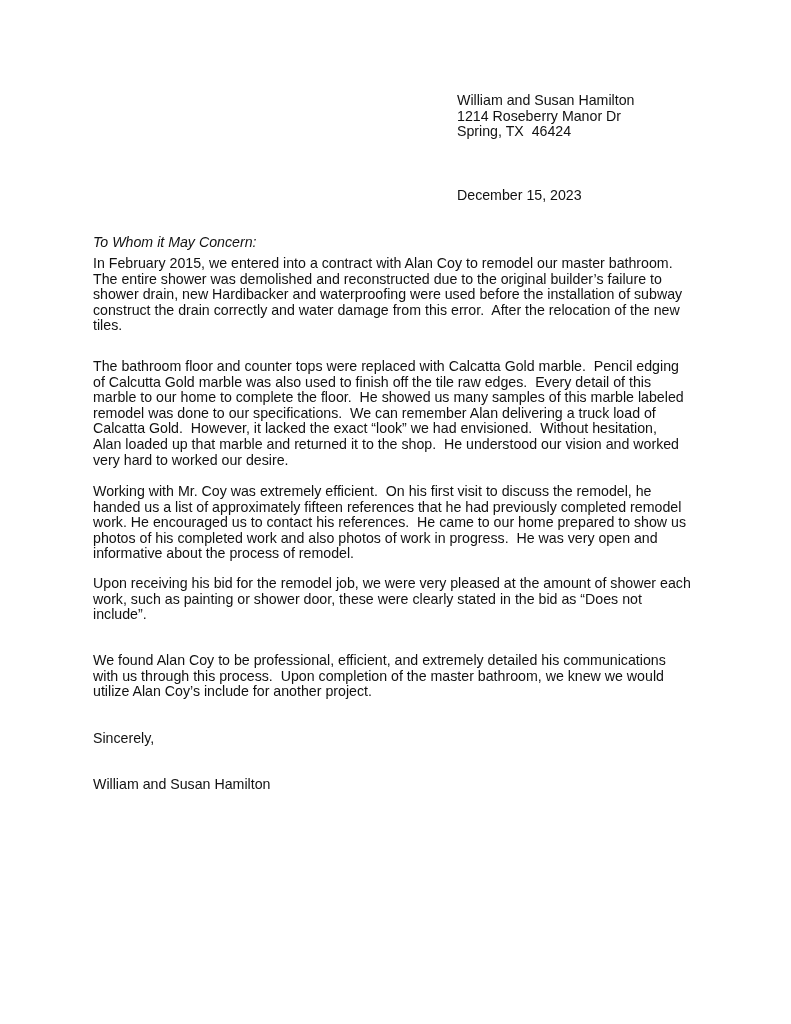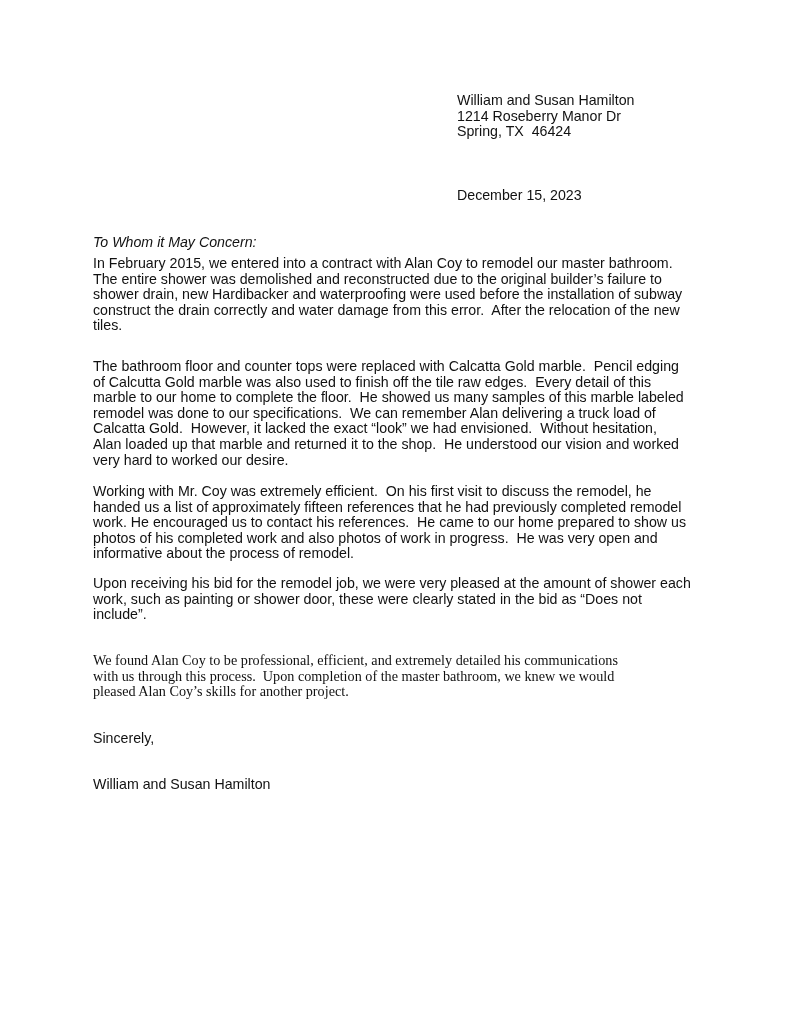--- a/index.html
+++ b/index.html
@@ -10,21 +10,21 @@
     }
     .line { white-space: pre; line-height: 15.6px; }
     .sender { position: absolute; left: 457px; top: 93px; }
     .date { position: absolute; left: 457px; top: 155px; margin-top: 33px; }
     .body-block { position: absolute; left: 93px; }
     .salutation { top: 235px; font-style: italic; }
     .p1 { top: 256px; }
     .p2 { top: 359px; }
     .p3 { top: 484px; }
     .p4 { top: 576px; }
-    .p5 { top: 653px; font-family: Liberation Serif, serif; }
+    .p5 { top: 653px; }
     .closing { top: 731px; }
     .signature { top: 777px; }
   </style>
 </head>
 <body>
 
 <div class="sender">
   <div class="line">William and Susan Hamilton</div>
   <div class="line">1214 Roseberry Manor Dr</div>
   <div class="line">Spring, TX  46424</div>
@@ -62,18 +62,18 @@
 
 <div class="body-block p4">
   <div class="line">Upon receiving his bid for the remodel job, we were very pleased at the amount of shower each</div>
   <div class="line">work, such as painting or shower door, these were clearly stated in the bid as “Does not</div>
   <div class="line">include”.</div>
 </div>
 
 <div class="body-block p5">
   <div class="line">We found Alan Coy to be professional, efficient, and extremely detailed his communications</div>
   <div class="line">with us through this process.  Upon completion of the master bathroom, we knew we would</div>
-  <div class="line">pleased Alan Coy’s skills for another project.</div>
+  <div class="line">utilize Alan Coy’s include for another project.</div>
 </div>
 
 <div class="body-block closing line">Sincerely,</div>
 
 <div class="body-block signature line">William and Susan Hamilton</div>
 
 </body></html>

